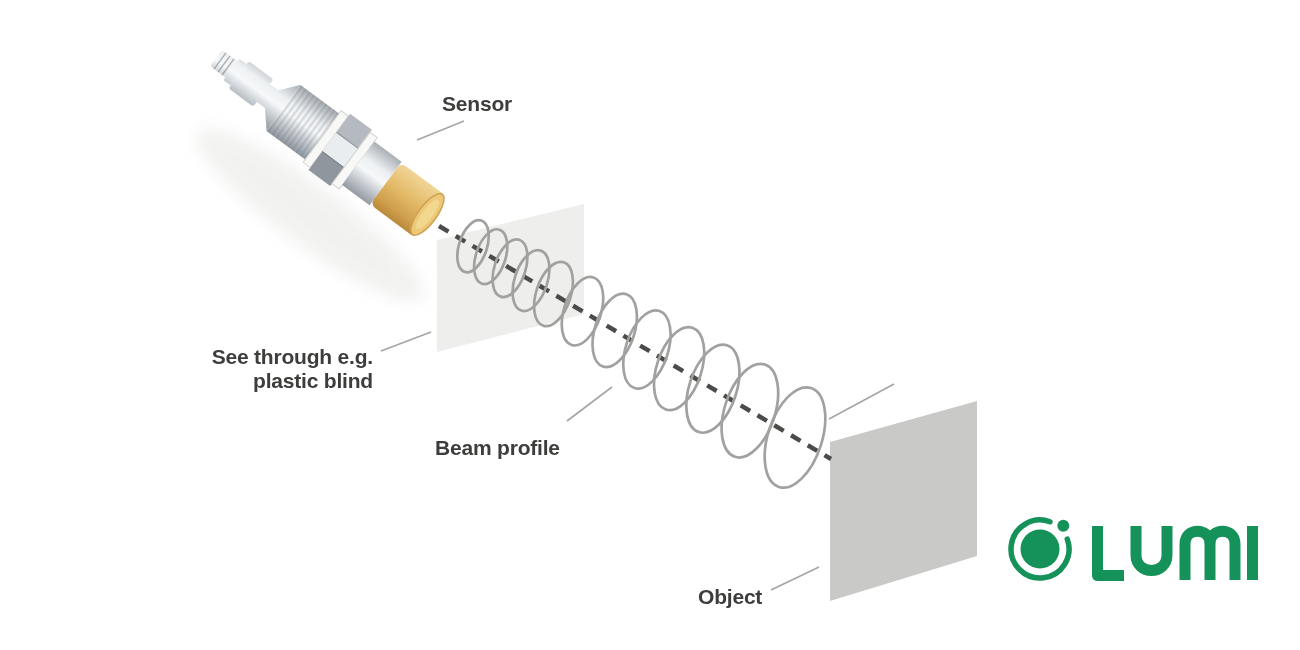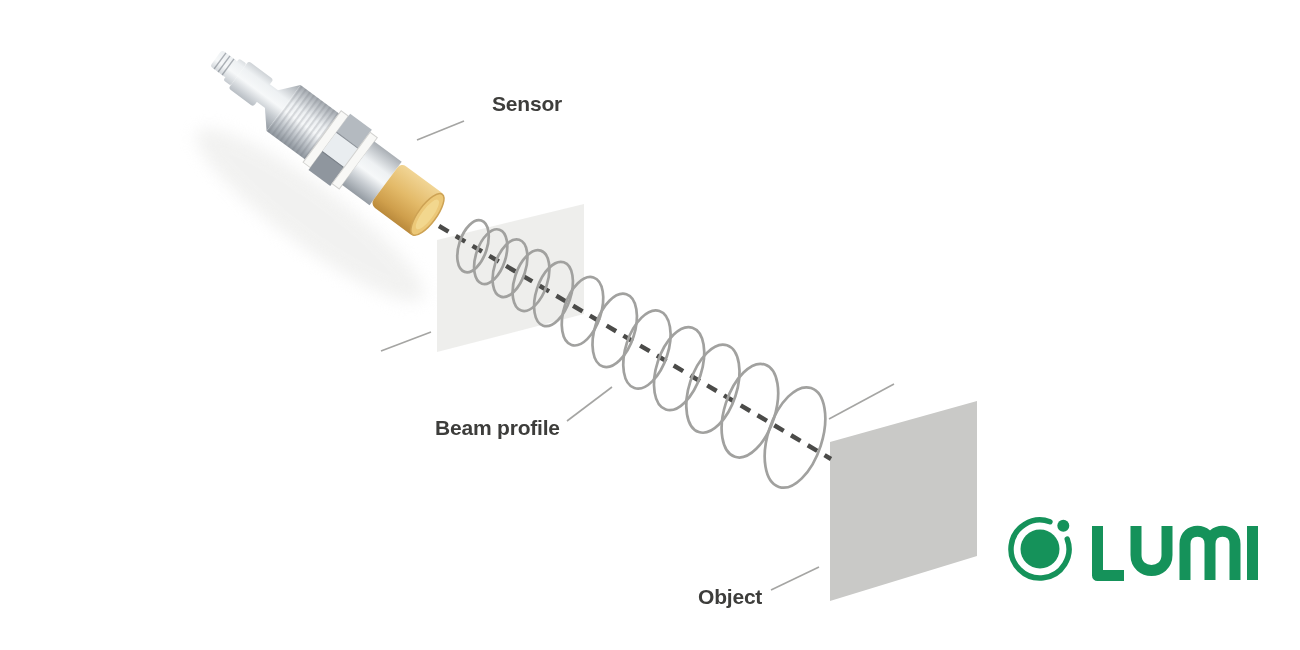--- a/index.html
+++ b/index.html
@@ -104,24 +104,28 @@
       <ellipse cx="263" cy="0" rx="5.5" ry="18" fill="#f3d992" opacity="0.85"></ellipse>
     </g>
 
     <line class="leader" x1="464" y1="121" x2="417" y2="140"></line>
     <line class="leader" x1="381" y1="351" x2="431" y2="332"></line>
     <line class="leader" x1="567" y1="421" x2="612" y2="387"></line>
     <line class="leader" x1="894" y1="384" x2="829" y2="419"></line>
     <line class="leader" x1="771" y1="590" x2="819" y2="567"></line>
   </svg>
 
-  <div class="lbl" style="left:492px;top:92px;">Sensor</div>
+  <div class="lbl" style="left:442px;top:92px;">Sensor</div>
 
+  <div class="lbl right" style="right:927px;top:345px;">
+    <div>See through e.g.</div>
+    <div>plastic blind</div>
+  </div>
 
-  <div class="lbl" style="left:435px;top:416px;">Beam profile</div>
+  <div class="lbl" style="left:435px;top:436px;">Beam profile</div>
 
   <div class="lbl" style="left:859px;top:319px;">
   </div>
 
   <div class="lbl" style="left:698px;top:585px;">Object</div>
 
   <div class="logo" aria-label="LUMI">
     <svg class="mark" width="70" height="70" viewBox="0 0 70 70">
       <path d="M 44.92 7.75 A 29 29 0 1 0 62.25 25.08" fill="none" stroke="currentColor" stroke-width="5.5" stroke-linecap="round"></path>
       <circle cx="35" cy="35" r="19.5" fill="currentColor"></circle>

